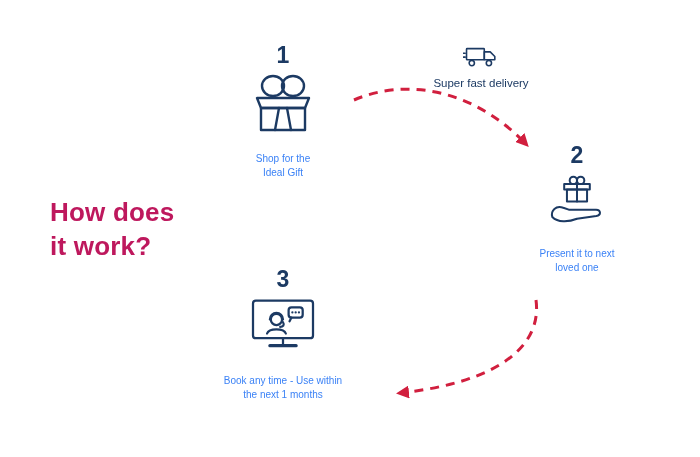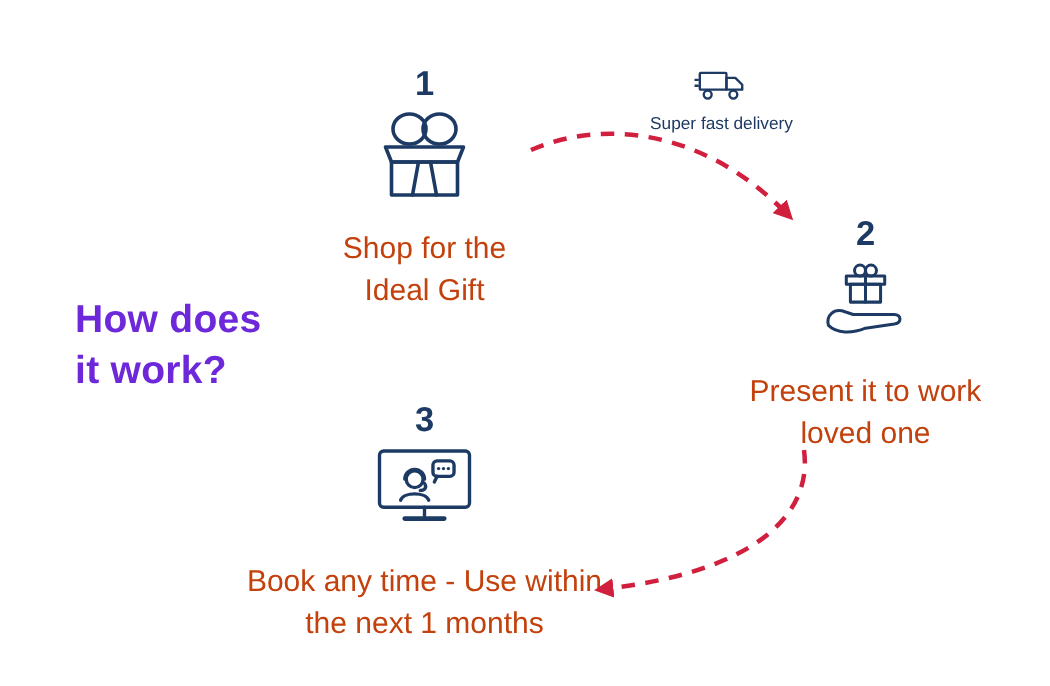--- a/index.html
+++ b/index.html
@@ -2,31 +2,31 @@
 <html><head>
 <meta charset="utf-8">
 <style>
   html,body{margin:0;padding:0;background:#ffffff;}
   .canvas{
     position:relative;width:700px;height:457px;background:#ffffff;
     font-family:"Liberation Sans",sans-serif;overflow:hidden;
   }
   .heading{
     position:absolute;left:50px;top:196px;
-    font-size:26px;font-weight:700;color:#6d28d9;
+    font-size:26px;font-weight:700;color:#be185d;
     line-height:1.3;white-space:pre-line;letter-spacing:.2px;
   }
   .step{
     position:absolute;display:flex;flex-direction:column;
     align-items:center;text-align:center;
   }
   .step-number{font-size:23px;font-weight:700;color:#1c3a63;line-height:26px;}
   .step-icon{margin-top:4px;display:block;}
   .step-label{
-    font-size:20px;color:#c2410c;line-height:1.4;
+    font-size:10px;color:#3b82f6;line-height:1.4;
     white-space:pre-line;margin-top:18px;
   }
   .step1{left:183px;top:42px;width:200px;}
   .step2{left:477px;top:142px;width:200px;}
   .step3{left:158px;top:266px;width:250px;}
   .delivery{
     position:absolute;left:416px;top:44px;width:130px;
     display:flex;flex-direction:column;align-items:center;text-align:right;
   }
   .delivery-label{font-size:11.5px;color:#1c3a63;margin-top:8px;}
@@ -76,21 +76,21 @@
     <svg class="step-icon" width="64" height="57" viewBox="0 0 70 62">
       <g class="icon-stroke" stroke-width="2.2">
         <circle cx="31" cy="9" r="4"></circle>
         <circle cx="39" cy="9" r="4"></circle>
         <rect x="21" y="13" width="28" height="6"></rect>
         <rect x="24" y="19" width="22" height="13"></rect>
         <path d="M35 13 v19"></path>
         <path d="M8 49 C6 42 12 36 20 39 L26 41 L56 41 C61 41 62 47 56 48 L35 51 C25 55 14 55 8 49 Z"></path>
       </g>
     </svg>
-    <div class="step-label">Present it to work
+    <div class="step-label">Present it to next
 loved one</div>
   </div>
 
   <div class="step step3">
     <div class="step-number">3</div>
     <svg class="step-icon" width="70" height="60" viewBox="0 0 74 64">
       <g class="icon-stroke" stroke-width="2.4">
         <rect x="5" y="5" width="64" height="40" rx="3"></rect>
         <circle cx="30" cy="25" r="6"></circle>
         <path d="M23 25 a7 7 0 0 1 14 0"></path>

